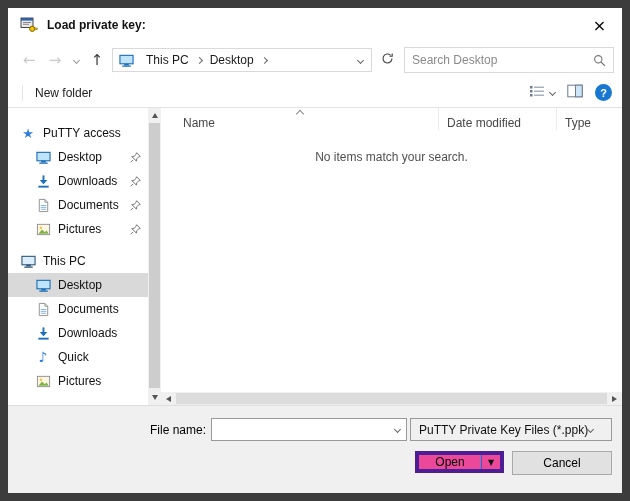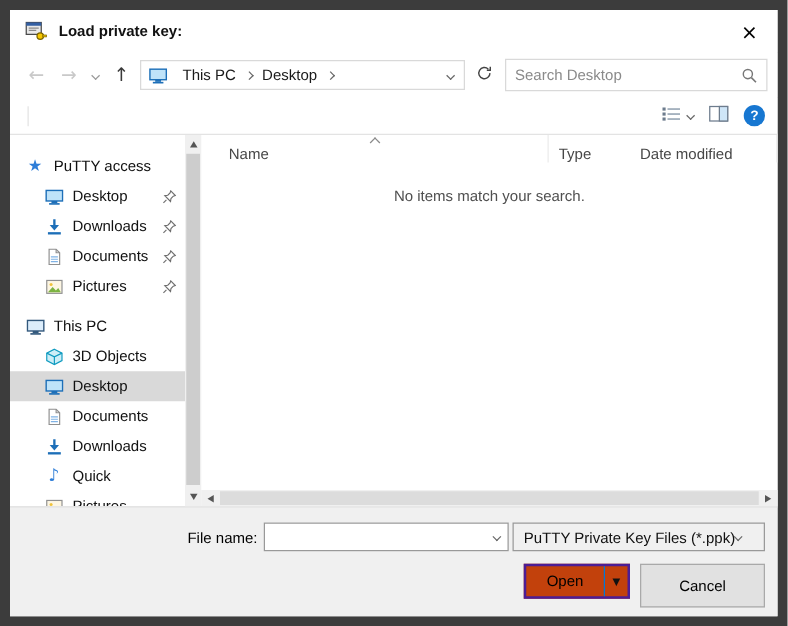--- a/index.html
+++ b/index.html
@@ -80,24 +80,24 @@
   .empty{padding-top:20px;text-align:center;color:#4f4f4f}
 
   
   .footer{height:88px;background:#f0f0f0;border-top:1px solid #dfdfdf;padding:12px 10px 0;flex:none}
   .frow{display:flex;justify-content:flex-end;align-items:center;gap:3px}
   .flabel{margin-right:2px;color:#000}
   .fname{width:196px;height:23px;background:#fff;border:1px solid #999;display:flex;align-items:center;padding:0 6px}
   .fname input{flex:1;border:0;outline:0;font:inherit;min-width:0}
   .ftype{width:202px;height:23px;border:1px solid #999;background:#f0f0f0;display:flex;align-items:center;padding:0 8px;white-space:nowrap}
   .brow{margin-top:10px;display:flex;justify-content:flex-end;gap:8px}
-  .openbtn{display:flex;height:28px;border:2px solid #4c1d95;background:#c2410c}
+  .openbtn{display:flex;height:22px;border:4px solid #4c1d95;background:#ec4899}
   .openbtn .main{width:62px;display:flex;align-items:center;justify-content:center;color:#000}
   .openbtn .drop{width:19px;border-left:1px solid #0078d7;display:flex;align-items:center;justify-content:center;font-size:8px;color:#111}
-  .cancelbtn{width:100px;height:35px;border:1px solid #a9a9a9;background:#e1e1e1;display:flex;align-items:center;justify-content:center;color:#000}
+  .cancelbtn{width:100px;height:24px;border:1px solid #a9a9a9;background:#e1e1e1;display:flex;align-items:center;justify-content:center;color:#000}
 </style>
 </head>
 <body>
 
 <div class="dialog">
 
   <div class="titlebar">
     <span class="appicon">
       <svg width="18" height="18" viewBox="0 0 18 18">
           <rect x="1" y="2" width="12" height="9.5" fill="#e8e8e8" stroke="#4a4a4a"></rect>
@@ -158,20 +158,23 @@
         <svg width="13" height="13" viewBox="0 0 16 16">
             <circle cx="6.5" cy="6.5" r="4.5" fill="none" stroke="#777" stroke-width="1.4"></circle>
             <line x1="10" y1="10" x2="14.5" y2="14.5" stroke="#777" stroke-width="1.6"></line>
           </svg>
       </span>
     </div>
   </div>
 
   <div class="toolbar">
     <div class="tsep"></div>
+    <div class="tbtn">
+      <span>New folder</span>
+    </div>
     <div class="tright">
       <div class="viewsbtn">
         <span>
           <svg width="16" height="14" viewBox="0 0 16 14">
               <rect x="1" y="2" width="2.5" height="2.5" fill="#6d7c8d"></rect>
               <rect x="5" y="2.5" width="10" height="1.5" fill="#a5b2bf"></rect>
               <rect x="1" y="6" width="2.5" height="2.5" fill="#6d7c8d"></rect>
               <rect x="5" y="6.5" width="10" height="1.5" fill="#a5b2bf"></rect>
               <rect x="1" y="10" width="2.5" height="2.5" fill="#6d7c8d"></rect>
               <rect x="5" y="10.5" width="10" height="1.5" fill="#a5b2bf"></rect>
@@ -268,29 +271,20 @@
       <div class="side-item gap">
         <span class="icon">
             <svg width="15" height="15" viewBox="0 0 16 16">
               <rect x="1" y="2.5" width="14" height="9" fill="#dcedfb" stroke="#33597d" stroke-width="1.2"></rect>
               <rect x="5.5" y="11.5" width="5" height="1.8" fill="#33597d"></rect>
               <rect x="3.5" y="13.3" width="9" height="1.4" fill="#33597d"></rect>
             </svg>
           </span>
         <span>This PC</span>
       </div>
-      <div class="side-item lvl1">
-        <span class="icon">
-            <svg width="15" height="15" viewBox="0 0 16 16">
-              <path d="M8 1.5 14.5 4.8v6.4L8 14.5 1.5 11.2V4.8z" fill="#cdeef7" stroke="#0f9bc0"></path>
-              <path d="M1.5 4.8 8 8l6.5-3.2M8 8v6.5" fill="none" stroke="#0f9bc0"></path>
-            </svg>
-          </span>
-        <span>3D Objects</span>
-      </div>
       <div class="side-item lvl1 sel">
         <span class="icon">
             <svg width="15" height="15" viewBox="0 0 16 16">
               <rect x="1" y="2.5" width="14" height="9" fill="#bfe3f9" stroke="#1d6fb8" stroke-width="1.2"></rect>
               <rect x="5.5" y="11.5" width="5" height="1.8" fill="#1d6fb8"></rect>
               <rect x="3.5" y="13.3" width="9" height="1.4" fill="#1d6fb8"></rect>
             </svg>
           </span>
         <span>Desktop</span>
       </div>
@@ -339,25 +333,25 @@
           <span class="tri-down"></span>
         </div>
     </div>
 
     <div class="filearea">
       <div class="cols">
         <div class="col name">
           <span class="sortcaret"></span>
           <span>Name</span>
         </div>
+        <div class="col date">
+          <span>Date modified</span>
+        </div>
         <div class="col type">
           <span>Type</span>
-        </div>
-        <div class="col date">
-          <span>Date modified</span>
         </div>
       </div>
       <div class="listbody">
         <div class="empty">No items match your search.</div>
       </div>
       <div class="hscroll">
         <div class="harrow left">
             <span class="tri-left"></span>
           </div>
         <div class="hthumb"></div>

